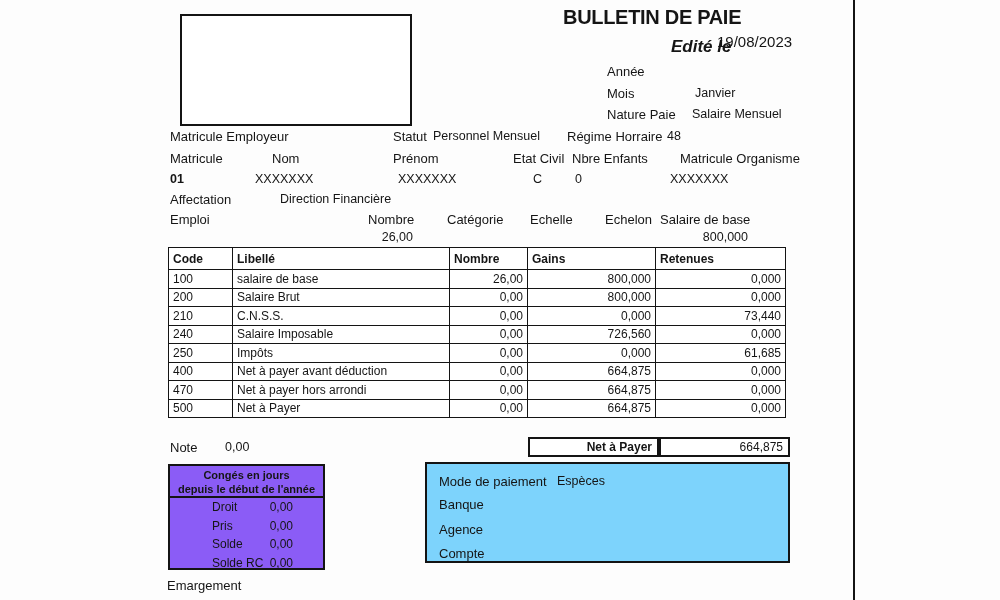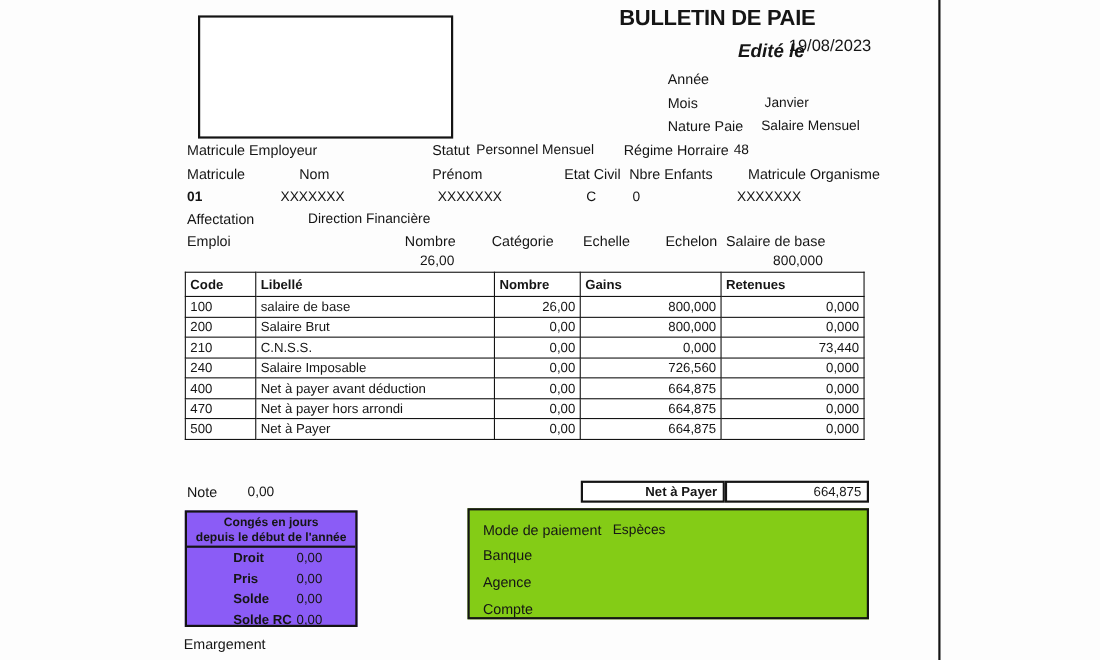--- a/index.html
+++ b/index.html
@@ -24,23 +24,23 @@
   #pay-table th,#pay-table td{border:1.5px solid #141414;overflow:hidden;font-size:12px;padding:0 4px;}
   #pay-table th{text-align:left;font-weight:bold;height:21px;}
   #pay-table td{height:17.5px;margin-top:32px;}
   .num{text-align:right;}
   
   .netbox{border:2px solid #141414;height:16px;line-height:16px;font-size:12px;background:#fff;}
   
   #conges-box{left:168px;top:464px;width:153px;height:102px;border:2px solid #141414;background:#8b5cf6;}
   #conges-head{border-bottom:2px solid #141414;text-align:center;font-size:11px;font-weight:bold;line-height:14px;padding-top:2px;height:28px;}
   .conges-row{display:flex;justify-content:space-between;padding:2px 30px 0 6px;font-size:12px;height:16.5px;}
-  .conges-row .cl{font-weight:bold;padding-left:36px;}
-  
-  #paiement-box{left:425px;top:462px;width:361px;height:97px;border:2px solid #141414;background:#84cc16;}
+  .conges-row .cl{font-weight:normal;padding-left:36px;}
+  
+  #paiement-box{left:425px;top:462px;width:361px;height:97px;border:2px solid #141414;background:#7dd3fc;}
   #paiement-box .lbl{position:absolute;}
 </style>
 </head>
 <body>
 
 <div id="canvas">
 
   <div id="logo-box" class="abs"></div>
   <div id="page-edge" class="abs"></div>
 
@@ -127,20 +127,27 @@
         <td class="num">73,440</td>
       </tr>
       <tr>
         <td>240</td>
         <td>Salaire Imposable</td>
         <td class="num">0,00</td>
         <td class="num">726,560</td>
         <td class="num">0,000</td>
       </tr>
       <tr>
+        <td>250</td>
+        <td>Impôts</td>
+        <td class="num">0,00</td>
+        <td class="num">0,000</td>
+        <td class="num">61,685</td>
+      </tr>
+      <tr>
         <td>400</td>
         <td>Net à payer avant déduction</td>
         <td class="num">0,00</td>
         <td class="num">664,875</td>
         <td class="num">0,000</td>
       </tr>
       <tr>
         <td>470</td>
         <td>Net à payer hors arrondi</td>
         <td class="num">0,00</td>

